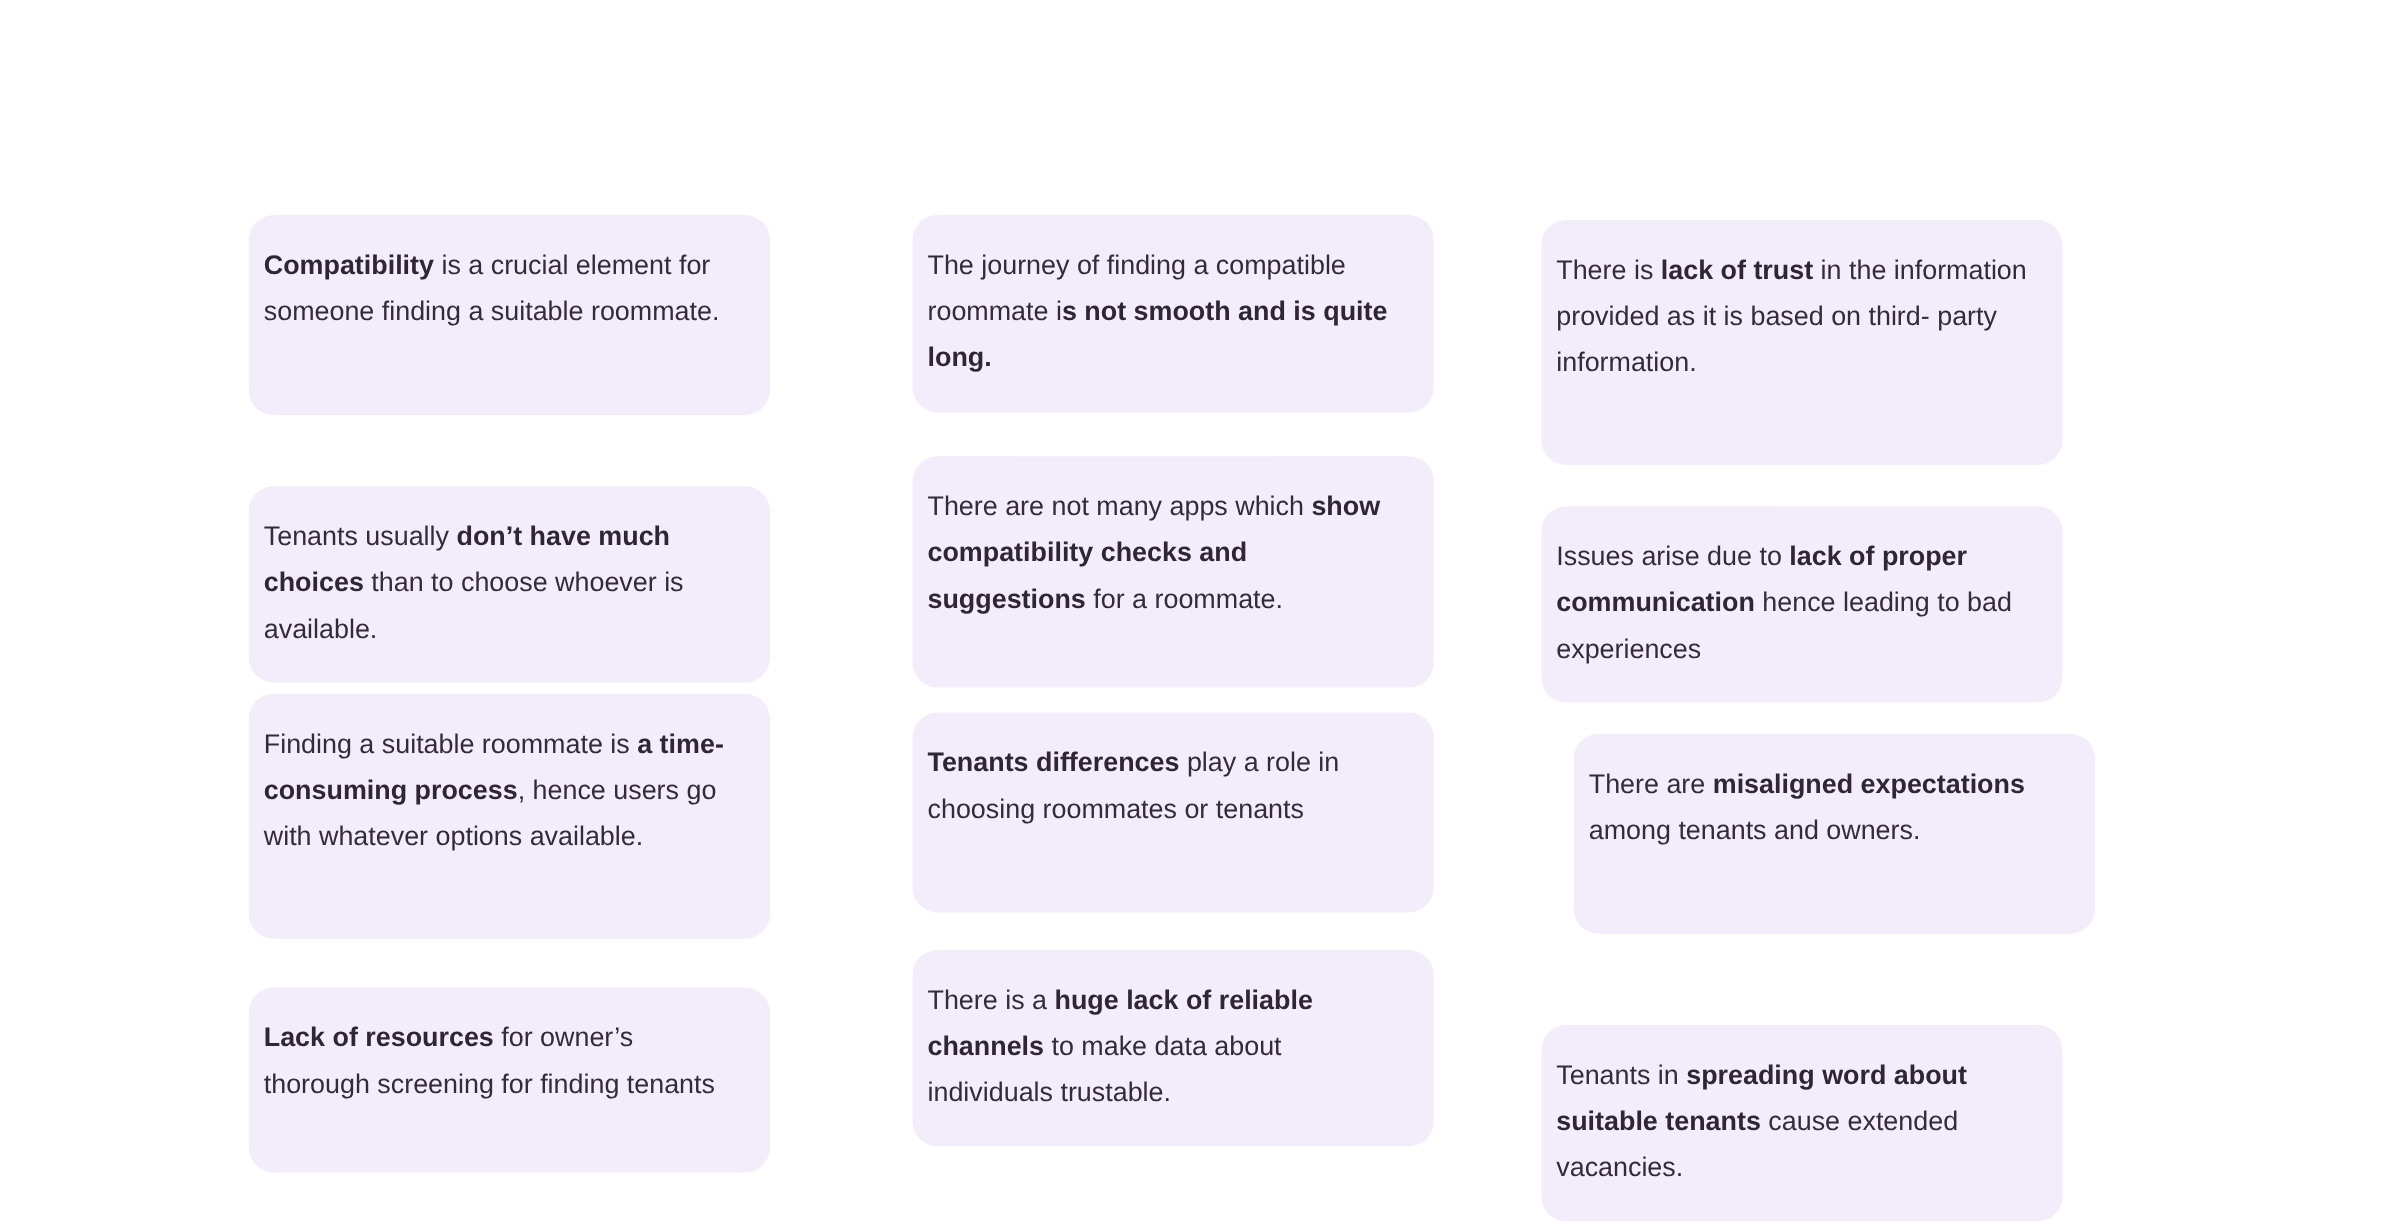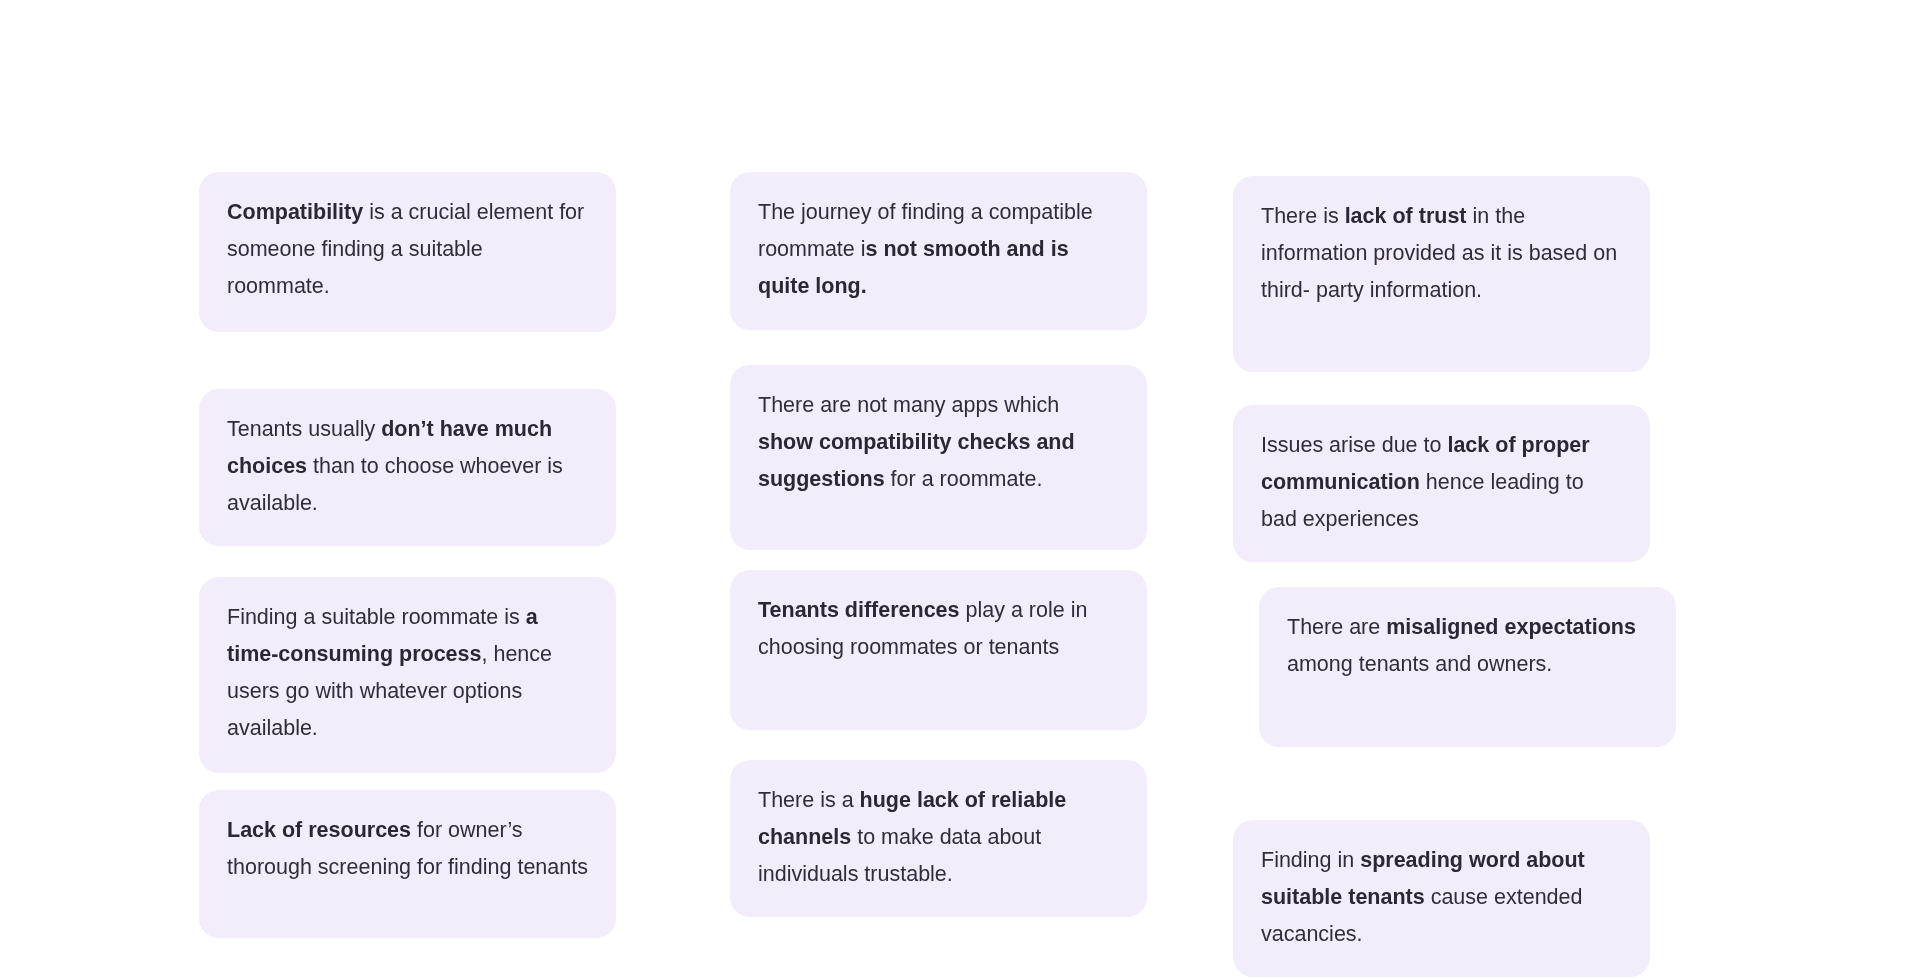--- a/index.html
+++ b/index.html
@@ -51,21 +51,21 @@
   .column-middle { left: 730px; }
   .column-right  { left: 1233px; }
 
   .card {
     position: absolute;
     left: 0;
     width: 417px;
     box-sizing: border-box;
     background: #F3ECFA;
     border-radius: 20px;
-    padding: 22px 28px 24px 28px;
+    padding: 22px 28px 24px 12px;
   }
 
   .card-text {
     margin: 0;
     font-size: 21.5px;
     line-height: 37px;
     color: #332B38;
     font-family: "Liberation Sans", sans-serif;
     font-weight: 400;
     word-wrap: break-word;
@@ -83,21 +83,21 @@
 
 
   <div class="columns">
     <div class="column column-left">
         <div class="card" style="top: 172px; min-height: 160px;">
           <p class="card-text"><b>Compatibility</b><span> is a crucial element for someone finding a suitable roommate.</span></p>
         </div>
         <div class="card" style="top: 389px; min-height: 148px;">
           <p class="card-text"><span>Tenants usually </span><b>don’t have much choices</b><span> than to choose whoever is available.</span></p>
         </div>
-        <div class="card" style="top: 577px; min-height: 196px;">
+        <div class="card" style="top: 555px; min-height: 196px;">
           <p class="card-text"><span>Finding a suitable roommate is </span><b>a time-consuming process</b><span>, hence users go with whatever options available.</span></p>
         </div>
         <div class="card" style="top: 790px; min-height: 148px;">
           <p class="card-text"><b>Lack of resources</b><span> for owner’s thorough screening for finding tenants</span></p>
         </div>
       </div>
     <div class="column column-middle">
         <div class="card" style="top: 172px; min-height: 158px;">
           <p class="card-text"><span>The journey of finding a compatible roommate i</span><b>s not smooth and is quite long.</b></p>
         </div>
@@ -115,18 +115,18 @@
         <div class="card" style="top: 176px; min-height: 196px;">
           <p class="card-text"><span>There is </span><b>lack of trust</b><span> in the information provided as it is based on third- party information.</span></p>
         </div>
         <div class="card" style="top: 405px; min-height: 148px;">
           <p class="card-text"><span>Issues arise due to </span><b>lack of proper communication</b><span> hence leading to bad experiences</span></p>
         </div>
         <div class="card" style="top: 587px; min-height: 160px; margin-left: 26px;">
           <p class="card-text"><span>There are </span><b>misaligned expectations</b><span> among tenants and owners.</span></p>
         </div>
         <div class="card" style="top: 820px; min-height: 152px;">
-          <p class="card-text"><span>Finding in </span><b>spreading word about suitable tenants</b><span> cause extended vacancies.</span></p>
+          <p class="card-text"><span>Tenants in </span><b>spreading word about suitable tenants</b><span> cause extended vacancies.</span></p>
         </div>
       </div>
   </div>
 
 </div>
 
 </body></html>

